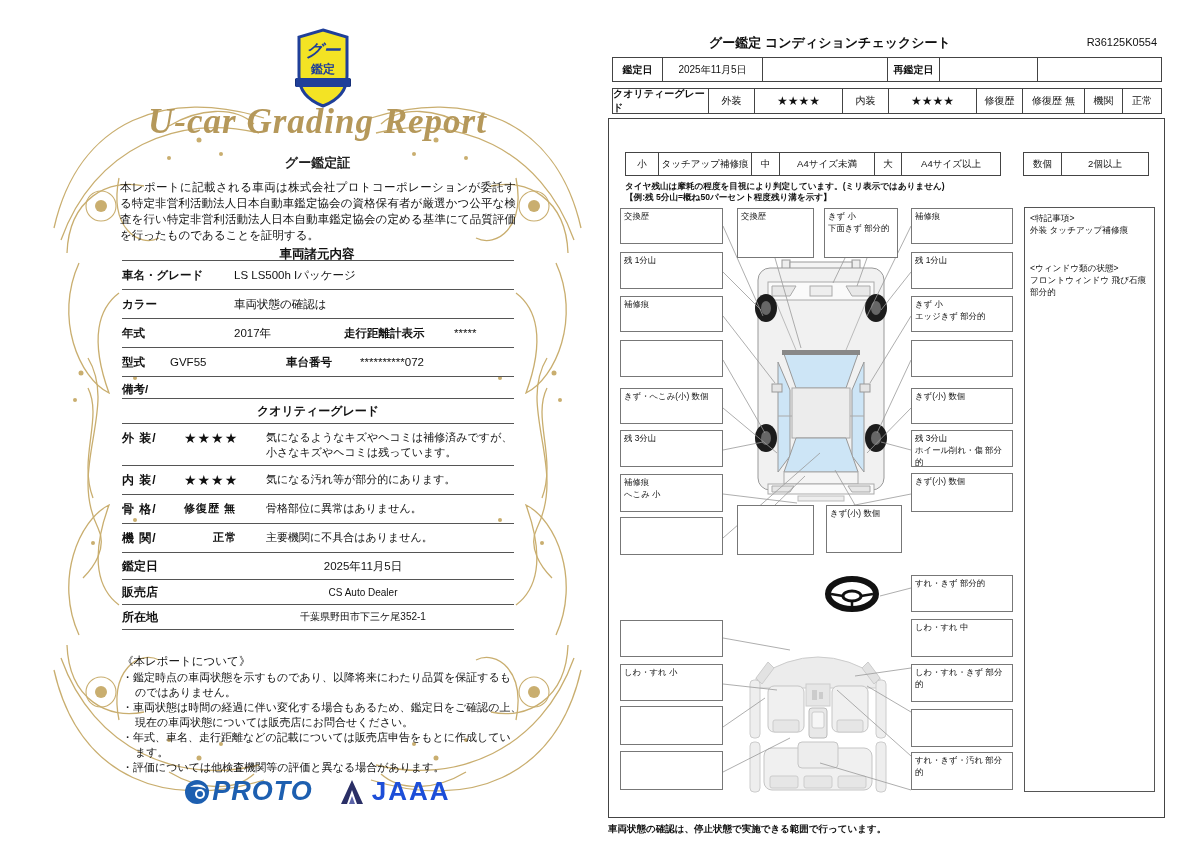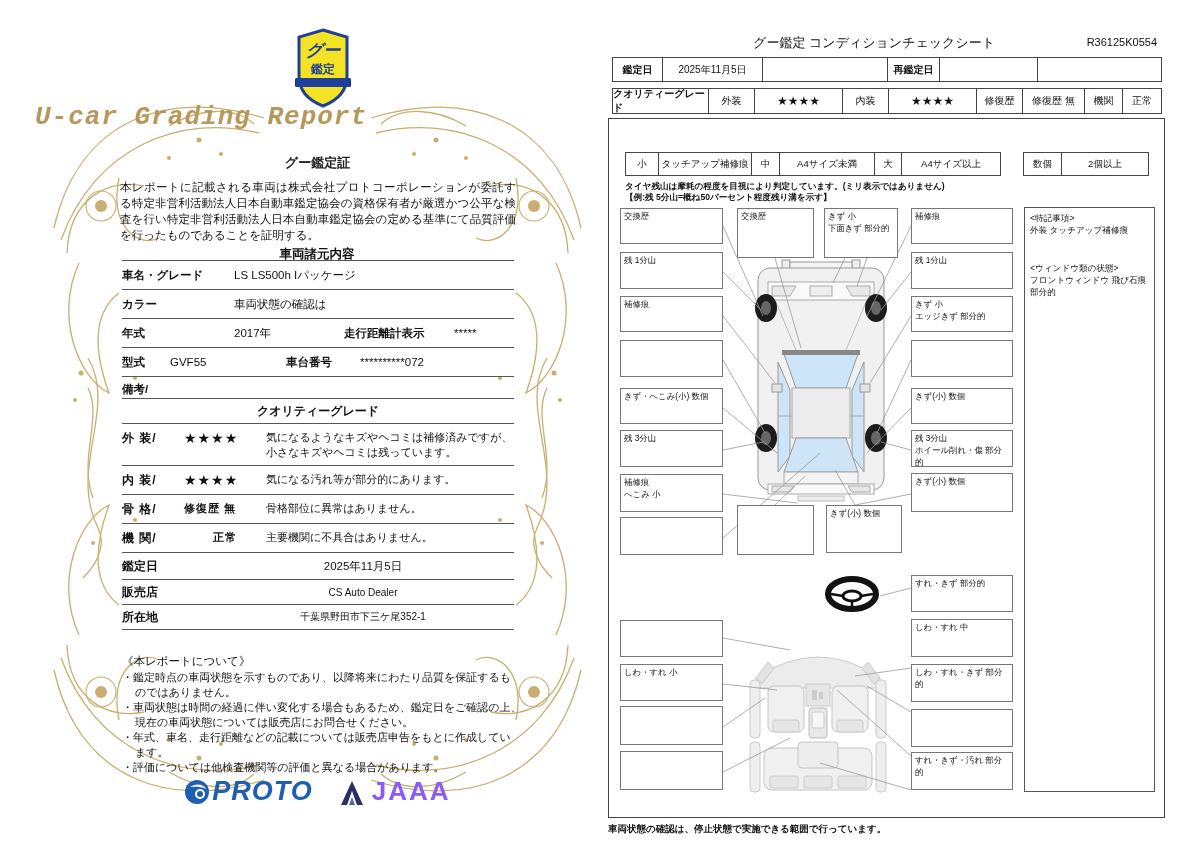--- a/index.html
+++ b/index.html
@@ -5,23 +5,23 @@
   html,body{margin:0;padding:0;background:#ffffff;}
   .canvas{position:relative;width:1200px;height:848px;background:#fff;overflow:hidden;
           font-family:"Liberation Sans",sans-serif;color:#111;}
   
   .lp{position:absolute;left:35px;top:28px;width:565px;height:800px;}
   .deco{position:absolute;left:0;top:0;width:565px;height:800px;}
   .deco path{stroke:#c9ae6f;fill:none;stroke-width:1.3px;}
   .deco circle{stroke:#c9ae6f;fill:none;stroke-width:1.1px;}
   .deco circle.fl{fill:#c9ae6f;stroke:none;}
   .badge{position:absolute;left:260px;top:0;width:56px;height:80px;}
-  .cert-title{position:absolute;left:0;top:74px;width:100%;text-align:left;
-      font-family:Liberation Mono, monospace;font-style:italic;font-weight:bold;
-      font-size:26px;color:#b5985a;letter-spacing:1px;}
+  .cert-title{position:absolute;left:0;top:74px;width:100%;text-align:center;
+      font-family:Liberation Serif, serif;font-style:italic;font-weight:bold;
+      font-size:35px;color:#b5985a;letter-spacing:1px;}
   .cert-sub{position:absolute;left:0;top:126px;width:100%;text-align:center;
       font-size:13px;font-weight:bold;color:#222;}
   .cert-intro{position:absolute;left:85px;top:152px;width:396px;
       font-family:"DejaVu Serif",serif;font-size:11.5px;line-height:1.38;text-align:justify;}
   .sec-h{position:absolute;width:390px;left:87px;text-align:center;font-weight:bold;font-size:12.5px;}
   .spec{position:absolute;left:87px;top:232px;width:392px;font-size:11.5px;}
   .srow{display:flex;align-items:center;border-top:1.2px solid #555;height:28px;}
   .srow .lab{font-weight:bold;}
   .grades{position:absolute;left:87px;top:370px;width:392px;font-size:11px;}
   .ghead{border-top:1.2px solid #555;height:24px;line-height:24px;text-align:center;font-weight:bold;font-size:12px;}
@@ -34,26 +34,26 @@
   .irow .ilab{width:90px;font-weight:bold;font-size:12px;}
   .irow .ival{flex:1;text-align:center;}
   .about{position:absolute;left:87px;top:626px;width:400px;
       font-family:"DejaVu Serif",serif;font-size:11px;line-height:1.32;}
   .about .ah{font-size:11.5px;margin-bottom:2px;}
   .about .ai{padding-left:13px;text-indent:-13px;margin-bottom:1px;}
   .logos{position:absolute;left:0;top:748px;width:100%;display:flex;justify-content:center;
       align-items:center;gap:26px;}
   .plogo{display:flex;align-items:center;gap:2px;font-weight:bold;font-style:italic;
       font-size:27px;color:#1d5fb0;letter-spacing:1px;}
-  .jlogo{display:flex;align-items:flex-end;gap:7px;font-weight:bold;
-      font-size:26px;color:#8b5cf6;letter-spacing:2px;}
+  .jlogo{display:flex;align-items:center;gap:7px;font-weight:bold;
+      font-size:26px;color:#1d4ed8;letter-spacing:2px;}
   
   .rp{position:absolute;left:605px;top:28px;width:560px;height:812px;font-size:9.5px;}
-  .sh-title{position:absolute;left:60px;top:6px;width:330px;text-align:right;
-      font-weight:normal;font-size:13px;}
+  .sh-title{position:absolute;left:60px;top:6px;width:330px;text-align:center;
+      font-weight:bold;font-size:13px;}
   .sh-code{position:absolute;right:8px;top:8px;font-size:11px;}
   .t1{position:absolute;left:7px;top:29px;width:550px;height:25px;display:flex;
       border:1.5px solid #444;box-sizing:border-box;}
   .t1 > div{border-right:1.2px solid #444;display:flex;align-items:center;justify-content:center;
       box-sizing:border-box;font-size:10px;}
   .t1 > div:last-child{border-right:none;}
   .t2{position:absolute;left:7px;top:60px;width:550px;height:26px;display:flex;
       border:1.5px solid #444;box-sizing:border-box;}
   .t2 > div{border-right:1.2px solid #444;display:flex;align-items:center;justify-content:center;
       box-sizing:border-box;font-size:10px;}

